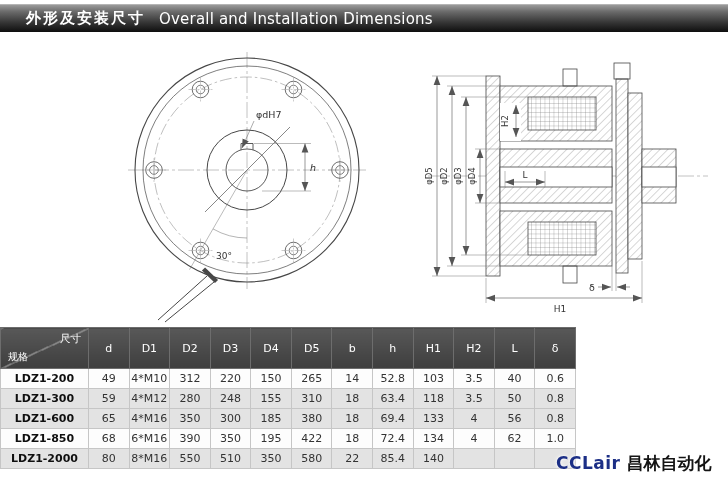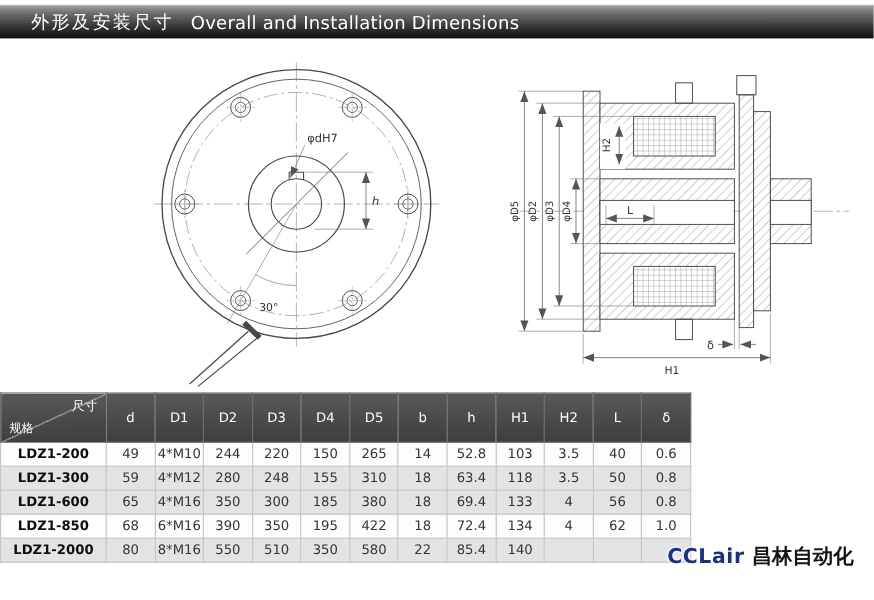--- a/index.html
+++ b/index.html
@@ -9,21 +9,21 @@
   }
   .page{position:absolute;inset:0;}
 
   
   .title-bar{
     position:absolute;top:4px;left:0;right:0;height:27px;
     background:linear-gradient(180deg,#9a9a9a 0%,#6a6a6a 25%,#353535 65%,#0e0e0e 100%);
     display:flex;align-items:center;padding-left:26px;gap:14px;
     border-top:1px solid #b5b5b5;
   }
-  .title-cn{color:#ffffff;font-weight:normal;font-size:15px;letter-spacing:2px;}
+  .title-cn{color:#ffffff;font-weight:bold;font-size:15px;letter-spacing:2px;}
   .title-en{color:#ffffff;font-weight:normal;font-size:15px;letter-spacing:0.2px;}
 
   
   svg.drawings{position:absolute;top:31px;left:0;}
 
   
   .dim-table{
     position:absolute;top:327px;left:0;width:576px;
     border-collapse:collapse;table-layout:fixed;
     font-size:11px;border:1px solid #9a9a9a;
@@ -249,21 +249,21 @@
         <th>H2</th>
         <th>L</th>
         <th>δ</th>
       </tr>
     </thead>
     <tbody>
         <tr>
           <td class="model">LDZ1-200</td>
           <td>49</td>
           <td>4*M10</td>
-          <td>244</td>
+          <td>312</td>
           <td>220</td>
           <td>150</td>
           <td>265</td>
           <td>14</td>
           <td>52.8</td>
           <td>103</td>
           <td>3.5</td>
           <td>40</td>
           <td>0.6</td>
         </tr>

